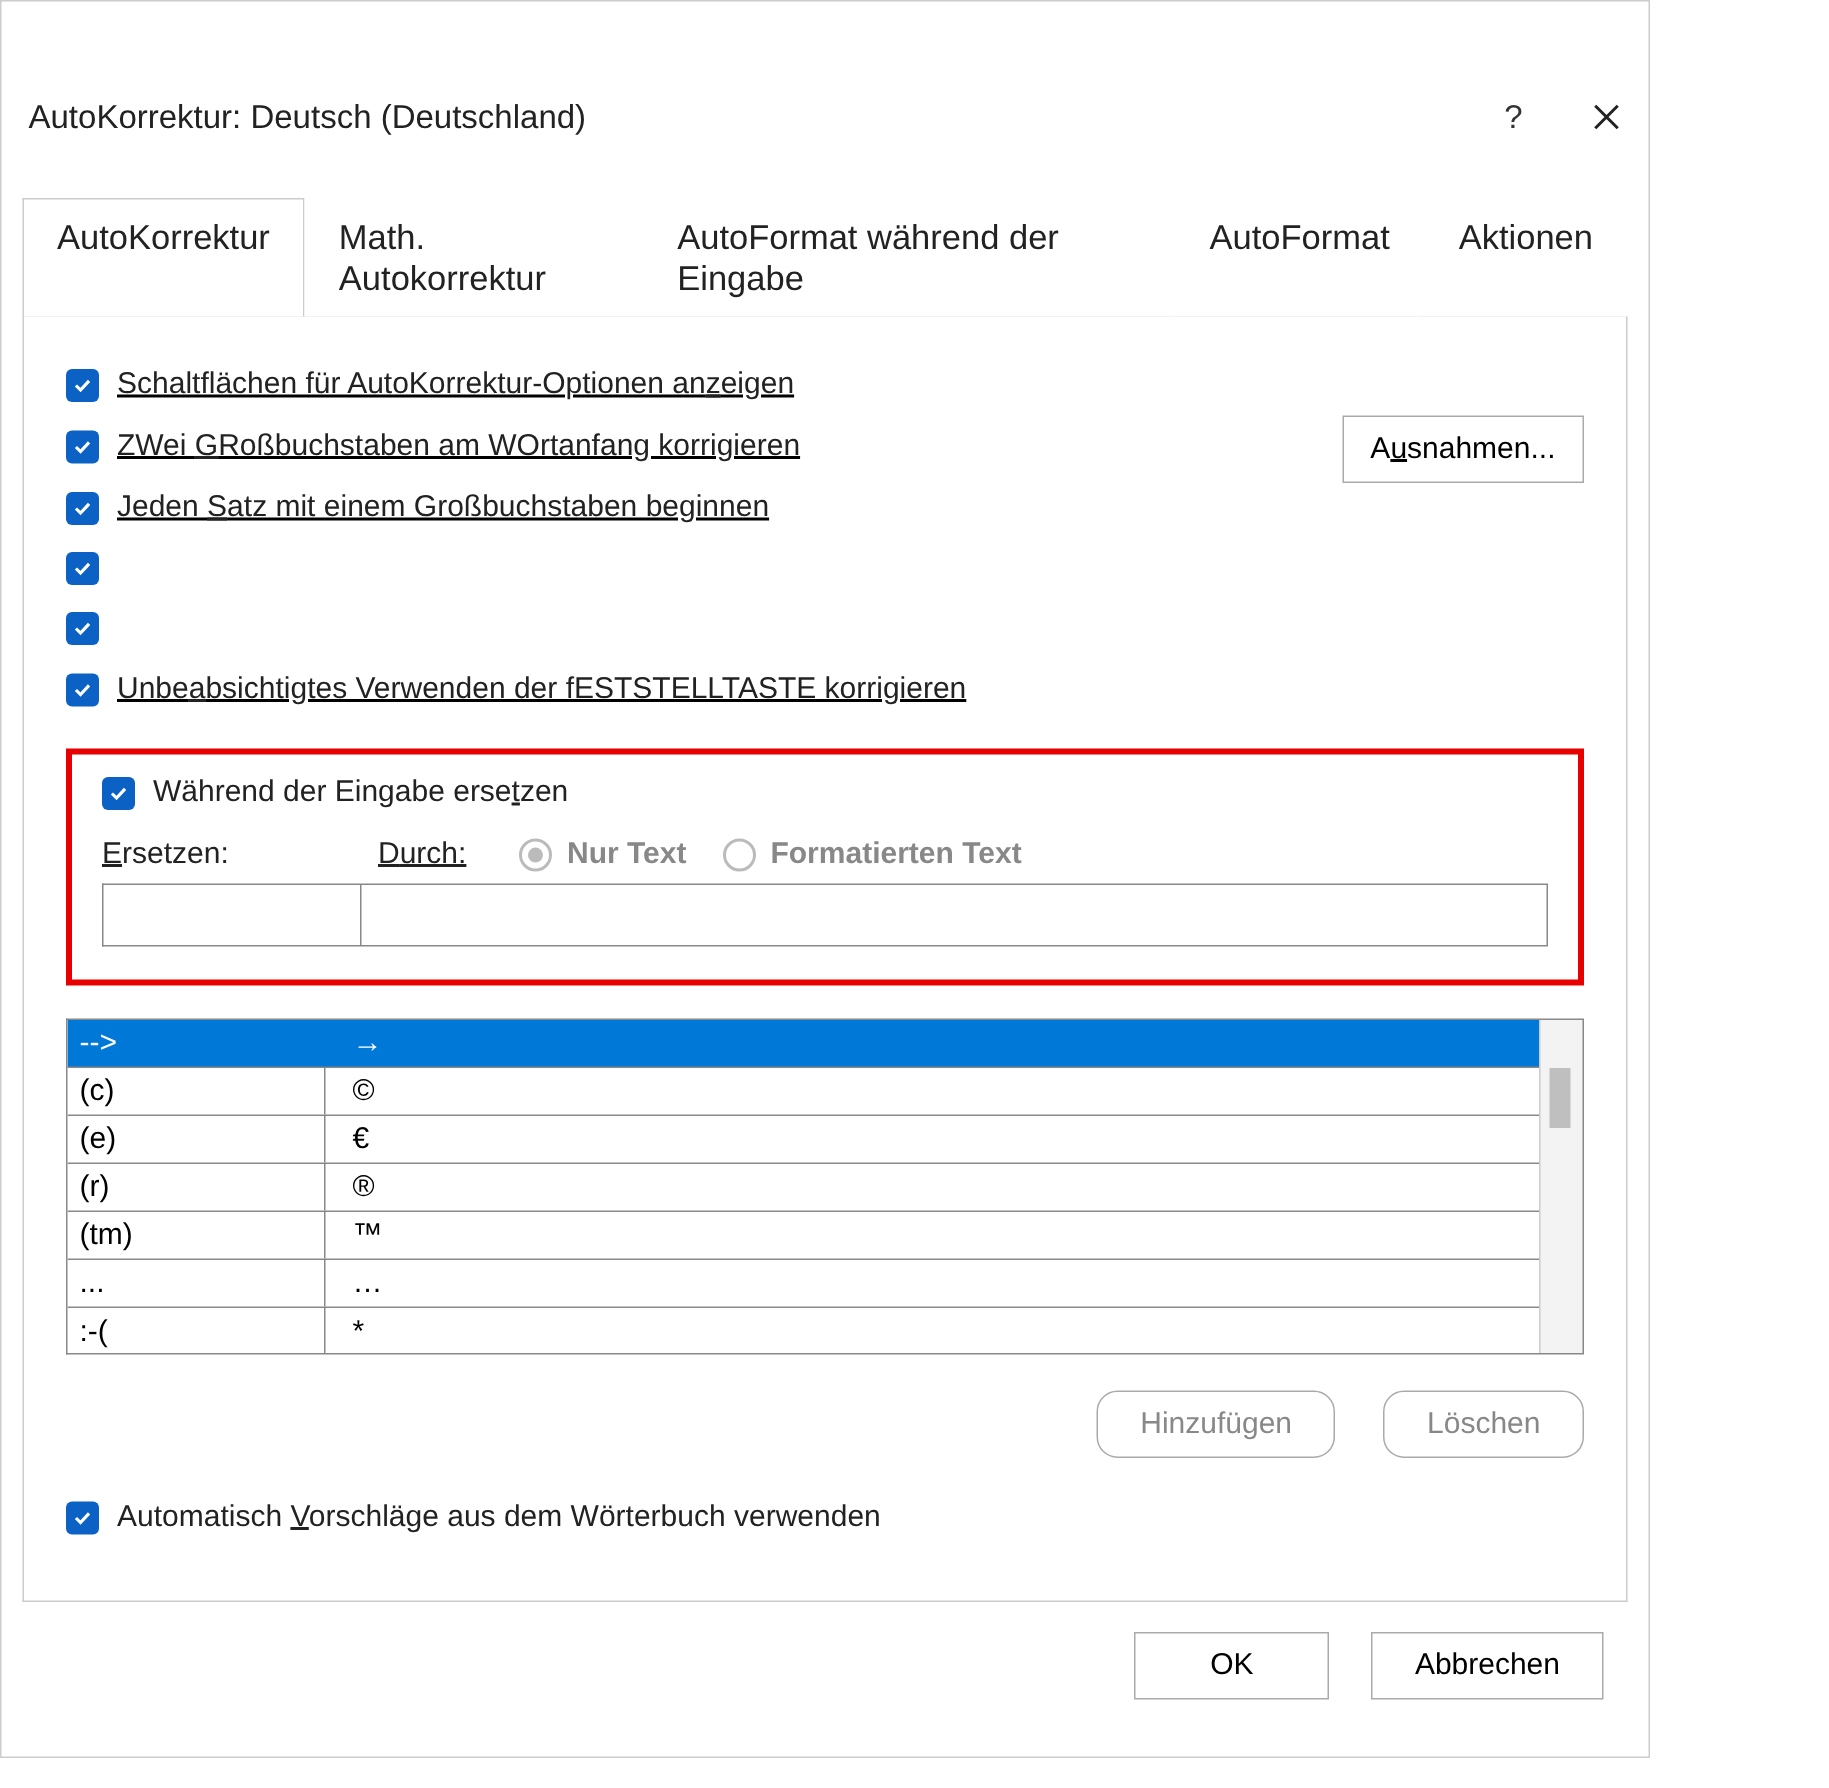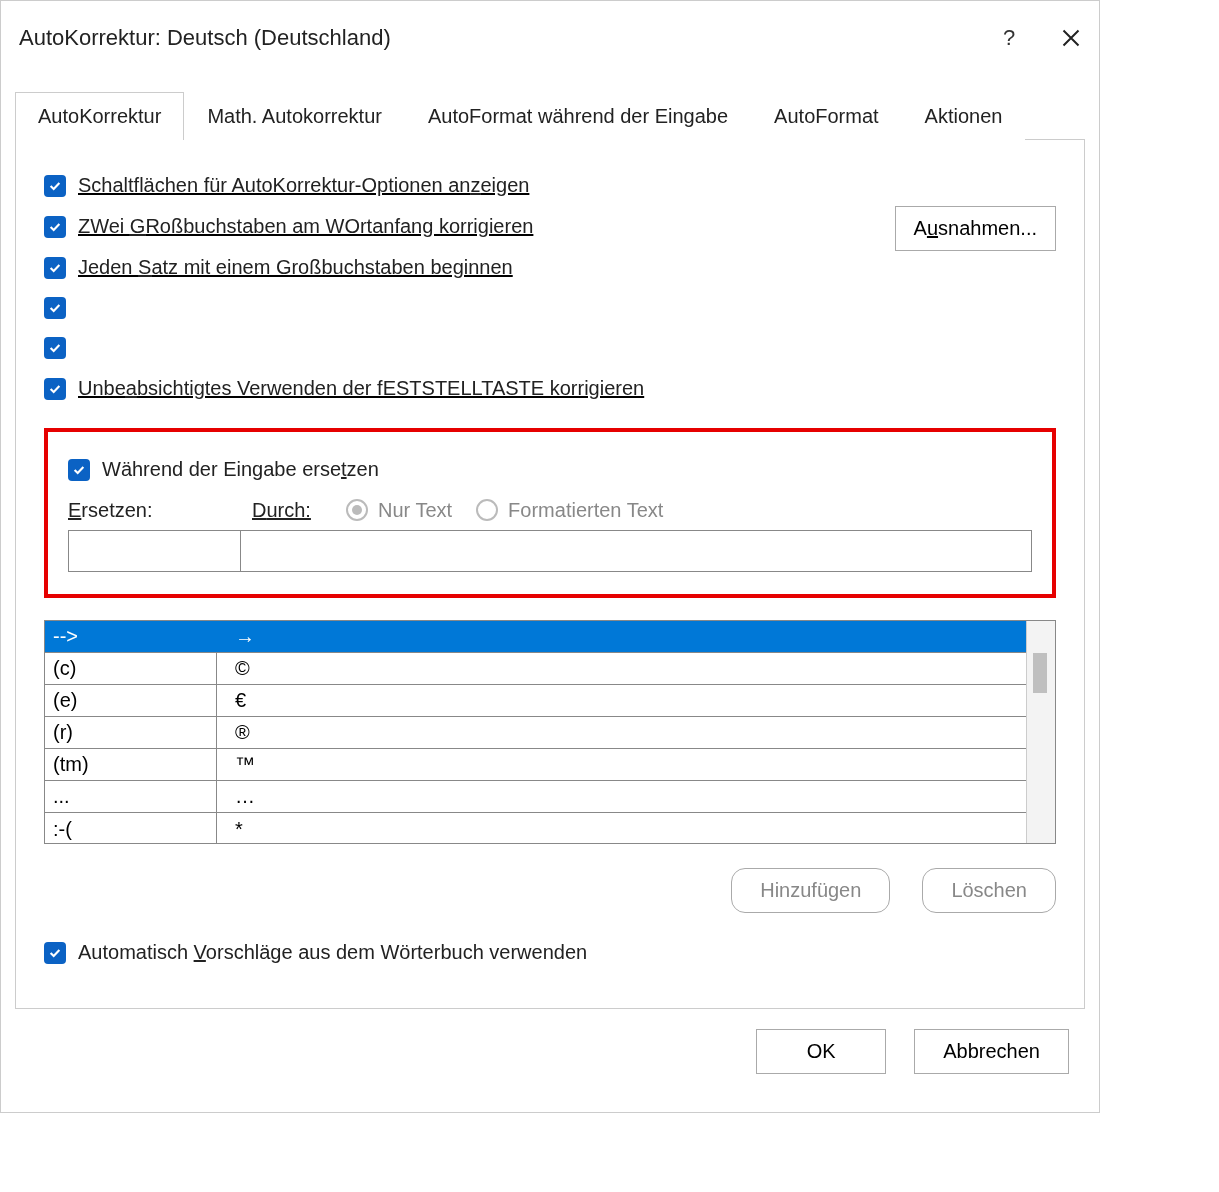--- a/index.html
+++ b/index.html
@@ -10,37 +10,38 @@
     background: #fff;
     border: 1px solid #ccc;
   }
   .titlebar {
     display: flex;
     align-items: center;
     justify-content: center;
     padding: 24px 14px 10px 18px;
     font-size: 22px;
     color: #222;
+    margin-top: 40px;
   }
   .titlebar-title { flex: 1; }
   .titlebar-ctrls { display: flex; gap: 40px; align-items: center; }
   .help-btn, .close-btn {
     font-size: 22px; color: #333; cursor: pointer; user-select: none;
     width: 24px; text-align: center;
   }
   .close-btn svg { display:block; }
   .body { padding: 0 14px 14px 14px; }
   .tabs {
     display: flex;
     border-bottom: 1px solid #ccc;
     margin-top: 30px;
   }
   .tab {
     padding: 12px 22px;
-    font-size: 20px;
+    font-size: 23px;
     color: #222;
     cursor: pointer;
     background: #fff;
     border: 1px solid transparent;
     border-bottom: none;
     position: relative;
     top: 1px;
   }
   .tab.active {
     border-color: #ccc;
@@ -103,21 +104,21 @@
     border: 2px solid #999;
     display: inline-flex; align-items: center; justify-content: center;
     flex-shrink:0;
   }
   .radio.disabled { border-color: #bbb; }
   .radio .dot {
     width: 10px; height: 10px; border-radius: 50%;
     background: #bbb;
   }
   .radio-label { color: #888; font-size: 20px; }
-  .radio-wrap { display:flex; align-items:flex-start; gap:10px; }
+  .radio-wrap { display:flex; align-items:flex-end; gap:10px;font-weight:bold; }
   .inputs {
     display: flex;
     margin-top: 8px;
   }
   .inputs input {
     height: 42px;
     border: 1px solid #888;
     font-size: 20px;
     padding: 4px 8px;
     outline: none;
@@ -254,21 +255,21 @@
                   <path d="M3 8 L6.5 11.5 L13 4.5" stroke="#fff" stroke-width="2.4" fill="none"></path>
                 </svg>
               </span>
             <span><span>Unbe</span><span class="u">a</span><span>bsichtigtes Verwenden der fESTSTELLTASTE korrigieren</span></span>
           </div>
         </div>
         <button class="exc-btn"><span>A</span><span class="u">u</span><span>snahmen...</span></button>
       </div>
 
       <div class="highlight-box">
-        <div class="chk-row" style="margin-top:12px;">
+        <div class="chk-row" style="margin-top:0;">
           <span class="chk">
               <svg viewBox="0 0 16 16">
                 <path d="M3 8 L6.5 11.5 L13 4.5" stroke="#fff" stroke-width="2.4" fill="none"></path>
               </svg>
             </span>
           <span><span>Während der Eingabe erse</span><span class="u">t</span><span>zen</span></span>
         </div>
         <div class="replace-head">
           <div class="lbl-replace"><span class="u">E</span><span>rsetzen:</span></div>
           <div class="lbl-with"><span class="u">D</span><span>urch:</span></div>

